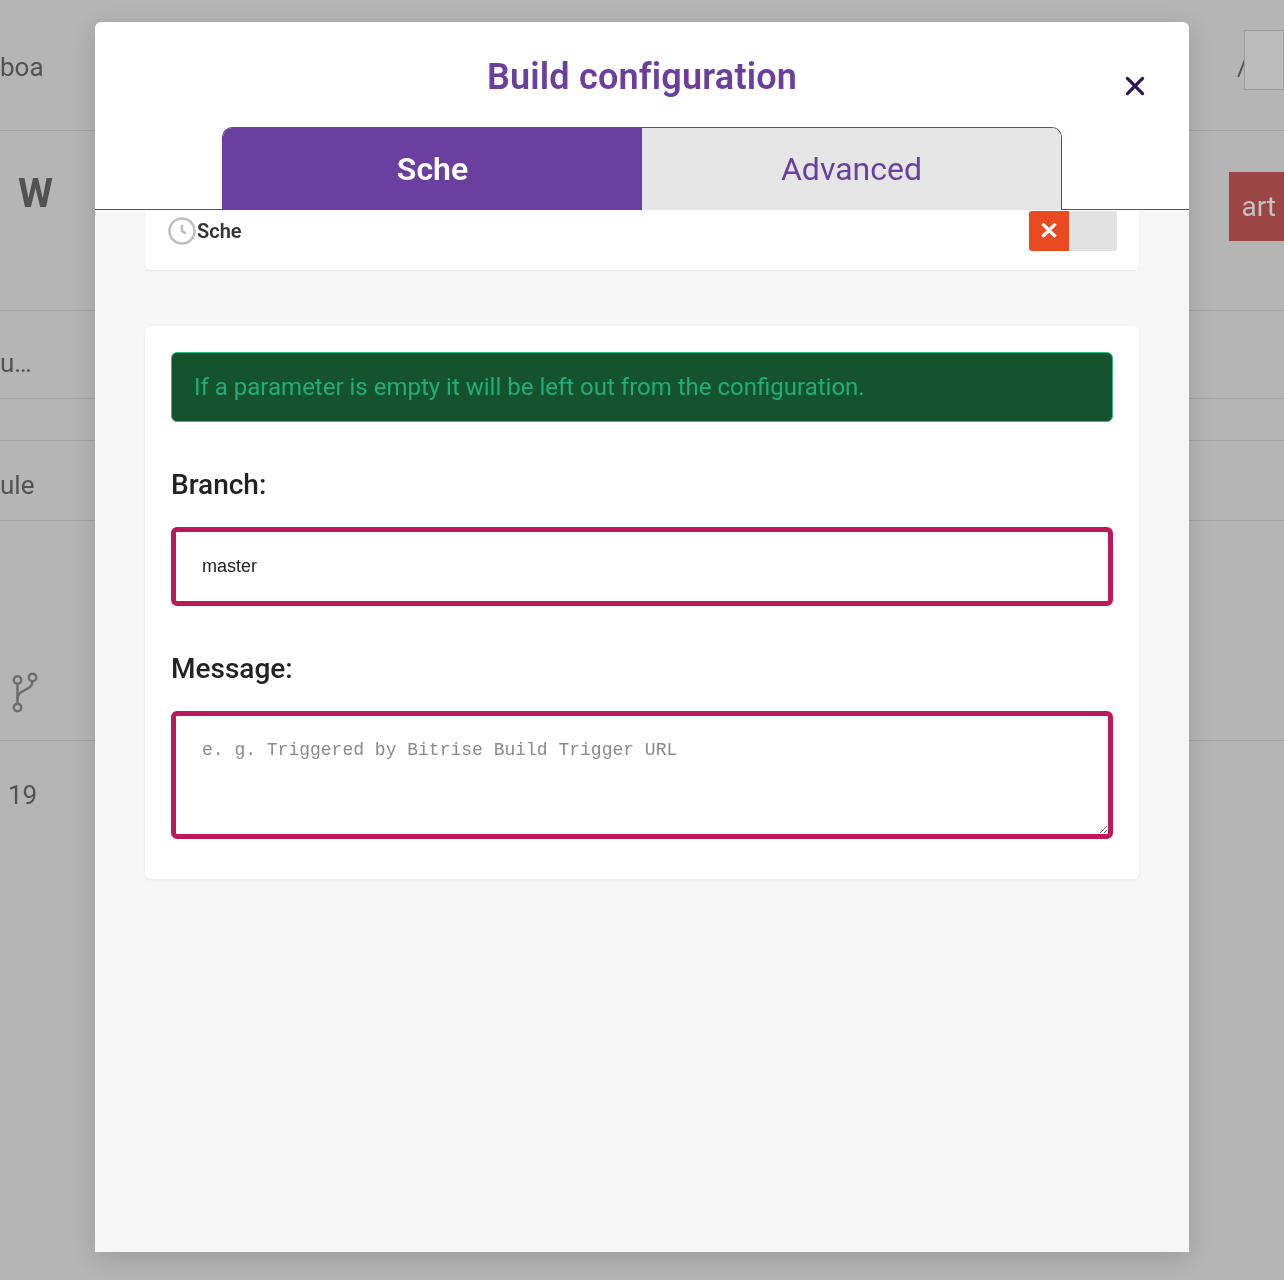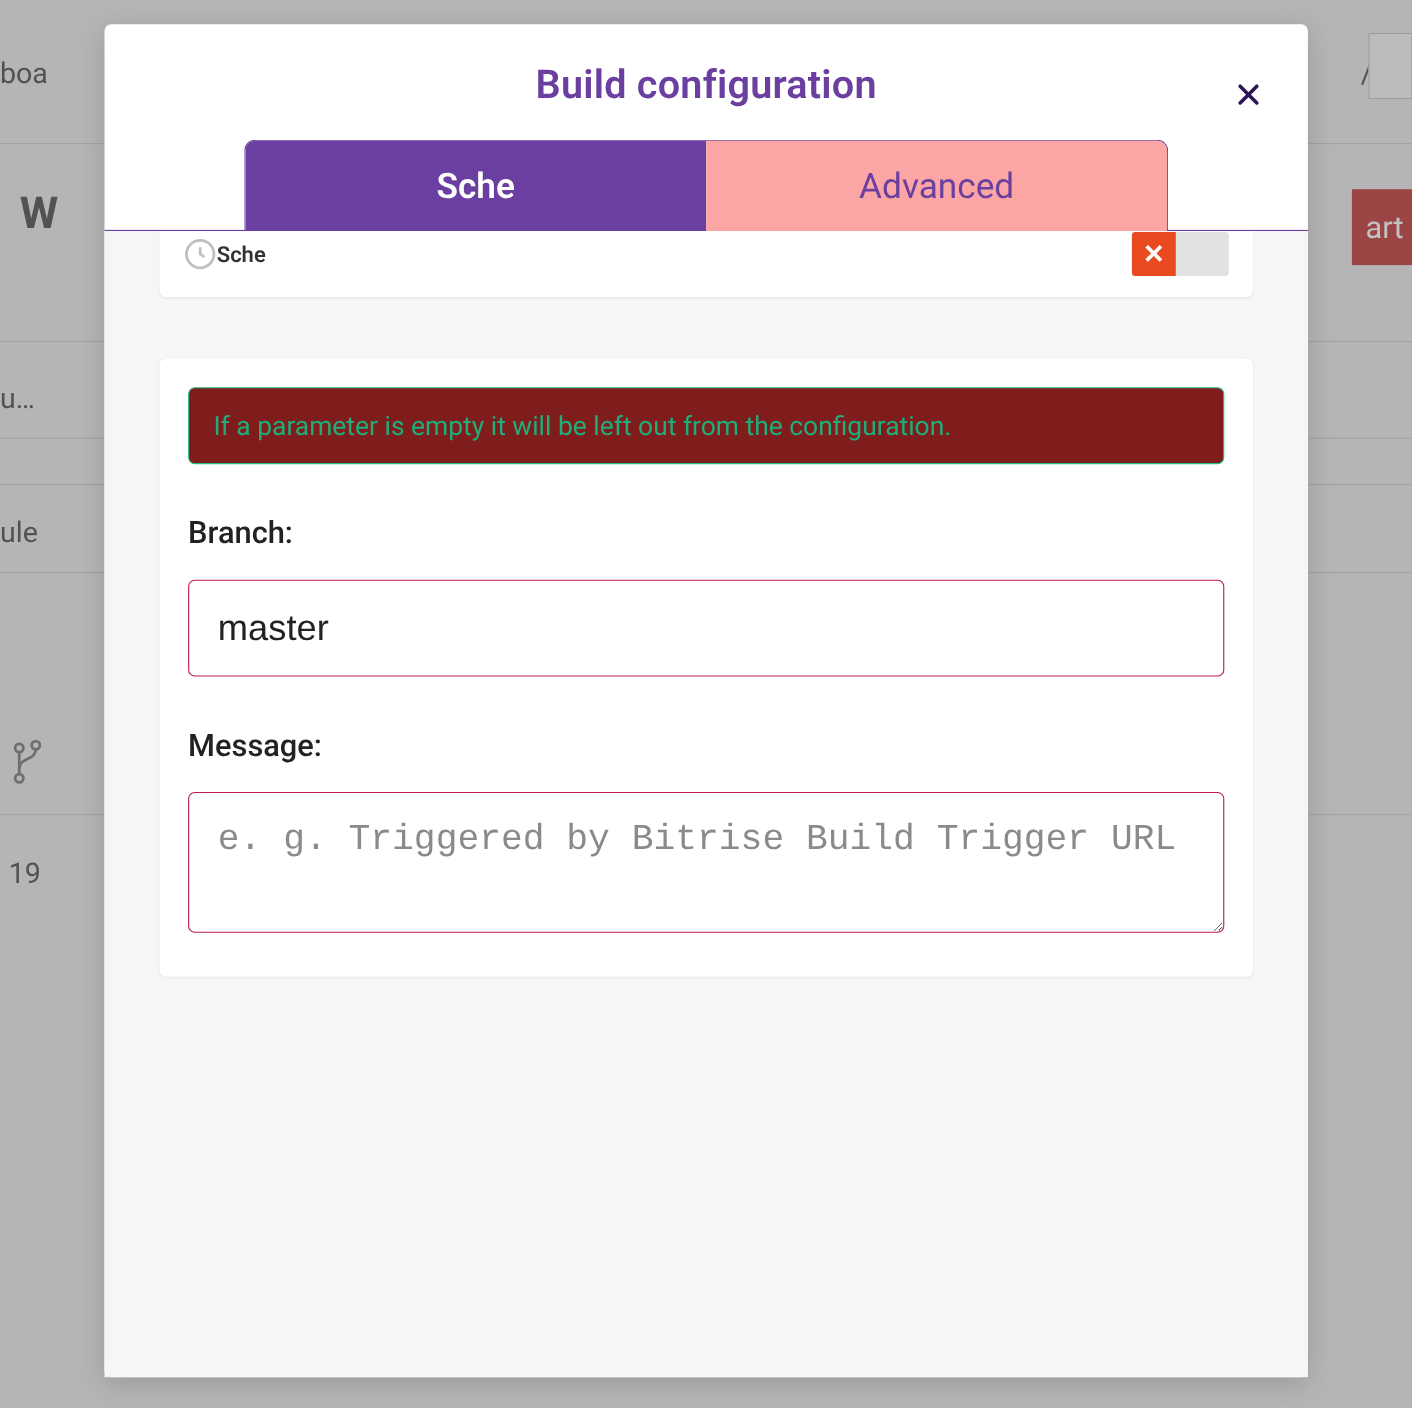--- a/index.html
+++ b/index.html
@@ -92,21 +92,21 @@
     border-bottom: none;
     overflow: hidden;
     transform: translateY(1px);
   }
   .tab {
     flex:1;
     text-align:center;
     padding: 22px 0;
     font-size: 32px;
     cursor:pointer;
-    background:#fca5a5;
+    background:#e5e5e5;
     color:#6b3fa0;
   }
   .tab.active {
     background:#6b3fa0;
     color:#fff;
     font-weight:600;
   }
 
   .modal-body {
     background:#f6f6f6;
@@ -141,37 +141,37 @@
   .panel {
     background:#fff;
     margin: 56px 50px 0 50px;
     border-radius:6px;
     padding: 26px 26px 36px 26px;
     box-shadow: 0 1px 3px rgba(0,0,0,0.06);
   }
 
   .info-banner {
     border: 1.5px solid #2bbf88;
-    background:#7f1d1d;
+    background:#14532d;
     color:#1fae7a;
     padding: 20px 22px;
     border-radius:6px;
     font-size: 24px;
   }
 
   .field { margin-top: 46px; }
   .field-label { font-size:28px; color:#222; font-weight:500; margin-bottom:26px; }
   .field-sub { font-size:22px; color:#222; margin: -10px 0 22px 0; }
 
   .text-input {
     width:100%;
-    border:1px solid #be185d;
+    border:5px solid #be185d;
     border-radius:6px;
     padding: 24px 26px;
-    font-size:33px;
+    font-size:18px;
     color:#222;
     outline:none;
     background:#fff;
   }
   textarea.text-input { height:128px; resize:both; font-family:Liberation Mono, monospace; }
   .text-input::placeholder { color:#8a8a8a; }
 
   .select-wrap {
     position:relative;
   }

